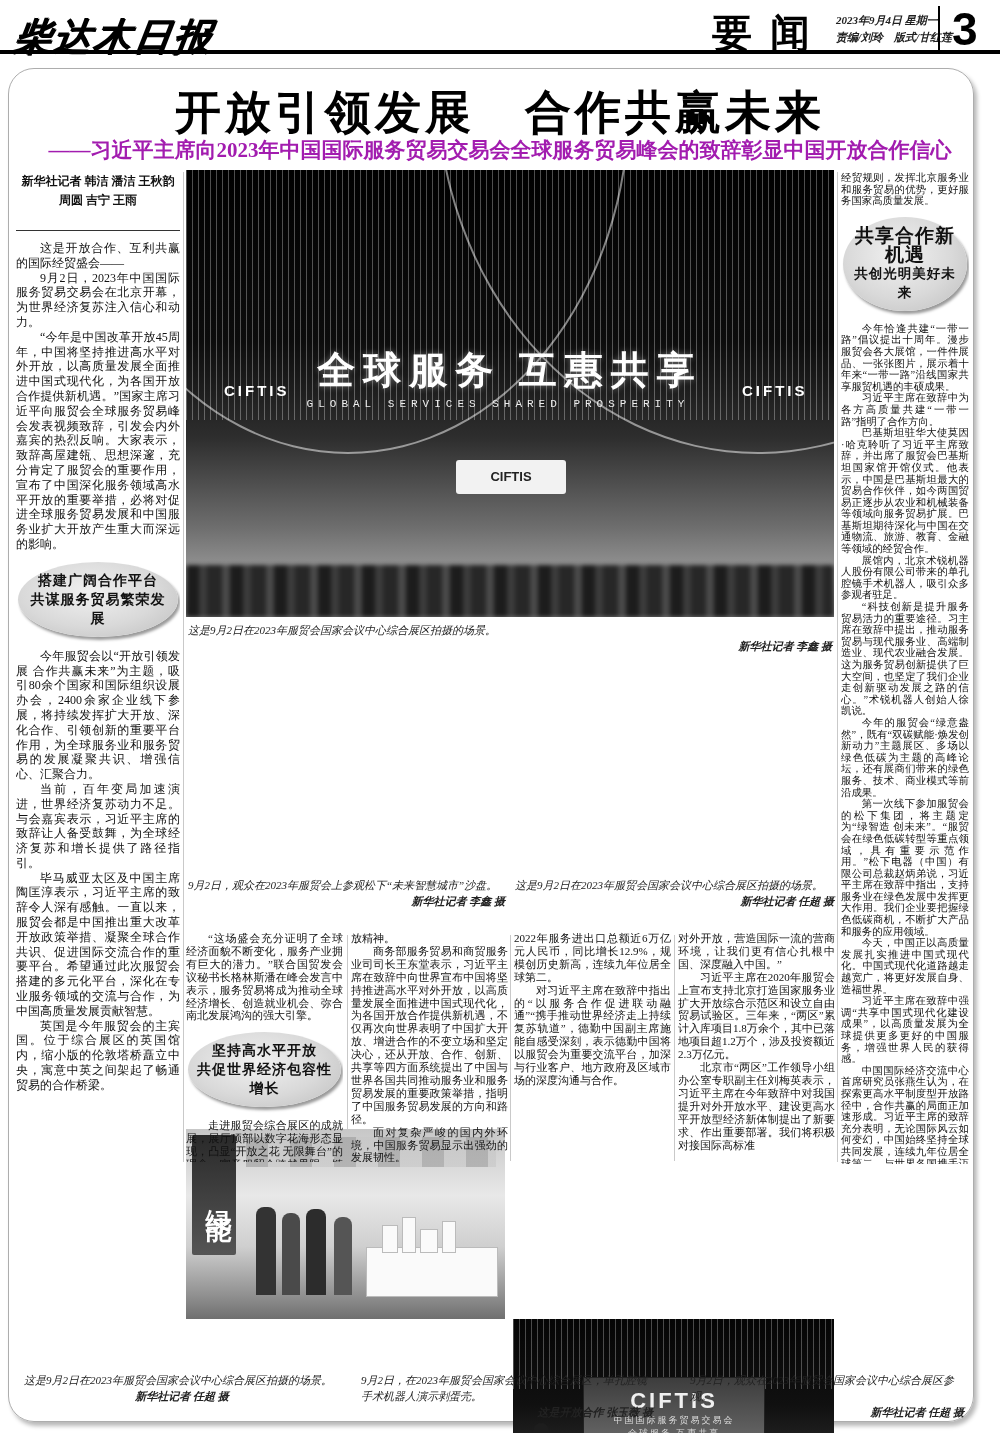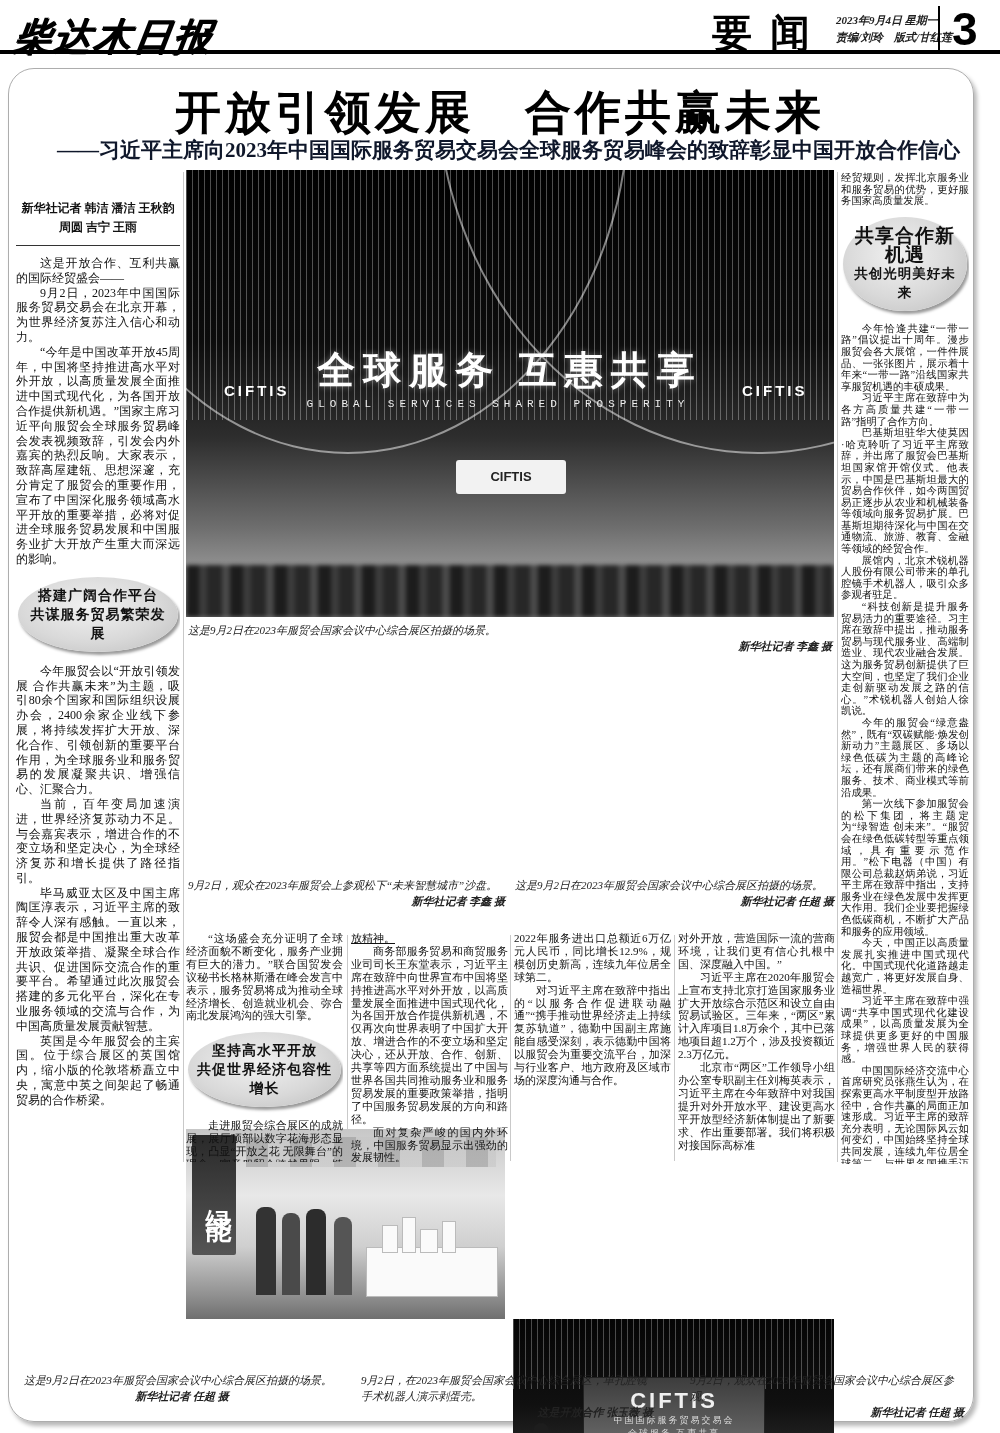--- a/index.html
+++ b/index.html
@@ -14,30 +14,30 @@
   .dateline{font-size:11px;font-weight:bold;color:#222;line-height:17px;font-style:italic;}
   .pageno{font-size:46px;font-weight:bold;color:#000;font-family:"Liberation Sans",sans-serif;}
   .vrule{width:2px;background:#000;}
   .black-rule{height:4px;background:#000;width:1000px;}
 
   
   .frame{border:1px solid #adadad;border-radius:26px;box-shadow:3px 4px 4px rgba(0,0,0,.28);}
 
   
   .headline{font-size:46px;font-weight:900;text-align:center;letter-spacing:4px;color:#000;}
-  .subheadline{font-size:21px;font-weight:900;text-align:right;color:#0f172a;}
+  .subheadline{font-size:21px;font-weight:900;text-align:center;color:#a21caf;}
 
   
   .col{overflow:hidden;text-align:justify;}
   .col p{margin:0;text-indent:2em;}
   .c1{font-size:12px;line-height:14.8px;}
   .cm{font-size:11px;line-height:12.9px;}
   .c6{font-size:10.4px;line-height:11.6px;}
   .byline{text-align:center;font-weight:bold;font-size:12px;line-height:19px;
-          border-bottom:1.5px solid #333;padding-bottom:8px;margin-bottom:10px;margin-top:27px;}
+          border-bottom:1.5px solid #333;padding-bottom:20px;margin-bottom:10px;}
   .ellipse-head{border-radius:50%;background:radial-gradient(ellipse at 45% 40%,#f1f1f1 0%,#d9d9d9 55%,#bdbdbd 100%);
                 box-shadow:2px 3px 3px rgba(0,0,0,.4);text-align:center;font-weight:900;
                 padding:9px 6px;margin:10px 2px 12px 2px;}
   .ellipse-head .l{font-size:14px;line-height:19px;letter-spacing:1px;}
   .col-rule{width:1px;background:#c9c9c9;}
 
   
   .caption{font-size:11px;line-height:16px;color:#222;font-style:italic;}
   .caption .credit{text-align:right;font-weight:bold;}
 
@@ -93,21 +93,21 @@
       <div>周圆 吉宁 王雨</div>
     </div>
     <p>这是开放合作、互利共赢的国际经贸盛会——</p>
     <p>9月2日，2023年中国国际服务贸易交易会在北京开幕，为世界经济复苏注入信心和动力。</p>
     <p>“今年是中国改革开放45周年，中国将坚持推进高水平对外开放，以高质量发展全面推进中国式现代化，为各国开放合作提供新机遇。”国家主席习近平向服贸会全球服务贸易峰会发表视频致辞，引发会内外嘉宾的热烈反响。大家表示，致辞高屋建瓴、思想深邃，充分肯定了服贸会的重要作用，宣布了中国深化服务领域高水平开放的重要举措，必将对促进全球服务贸易发展和中国服务业扩大开放产生重大而深远的影响。</p>
     <div class="ellipse-head">
       <div class="l">搭建广阔合作平台</div>
       <div class="l">共谋服务贸易繁荣发展</div>
     </div>
     <p>今年服贸会以“开放引领发展 合作共赢未来”为主题，吸引80余个国家和国际组织设展办会，2400余家企业线下参展，将持续发挥扩大开放、深化合作、引领创新的重要平台作用，为全球服务业和服务贸易的发展凝聚共识、增强信心、汇聚合力。</p>
-    <p>当前，百年变局加速演进，世界经济复苏动力不足。与会嘉宾表示，增进合作的不变立场和坚定决心，为全球经济复苏和增长提供了路径指引。</p>
+    <p>当前，百年变局加速演进，世界经济复苏动力不足。与会嘉宾表示，习近平主席的致辞让人备受鼓舞，为全球经济复苏和增长提供了路径指引。</p>
     <p>毕马威亚太区及中国主席陶匡淳表示，习近平主席的致辞令人深有感触。一直以来，服贸会都是中国推出重大改革开放政策举措、凝聚全球合作共识、促进国际交流合作的重要平台。希望通过此次服贸会搭建的多元化平台，深化在专业服务领域的交流与合作，为中国高质量发展贡献智慧。</p>
     <p>英国是今年服贸会的主宾国。位于综合展区的英国馆内，缩小版的伦敦塔桥矗立中央，寓意中英之间架起了畅通贸易的合作桥梁。</p>
 
   </div>
 
   <div class="abs ph main-photo" style="left:186px;top:170px;width:648px;height:447px;">
     <div class="abs streaks" style="left:0;top:0;width:648px;height:250px;opacity:.55;"></div>
     <div class="abs arc" style="left:-120px;top:-420px;width:560px;height:700px;"></div>
     <div class="abs arc" style="left:250px;top:-460px;width:640px;height:740px;"></div>
     <div class="abs banner-cn" style="left:104px;top:175px;width:440px;">全球服务  互惠共享</div>
@@ -157,21 +157,21 @@
 
   <div class="abs col cm" style="left:186px;top:932px;width:157px;height:230px;">
     <p>“这场盛会充分证明了全球经济面貌不断变化，服务产业拥有巨大的潜力。”联合国贸发会议秘书长格林斯潘在峰会发言中表示，服务贸易将成为推动全球经济增长、创造就业机会、弥合南北发展鸿沟的强大引擎。</p>
     <div class="ellipse-head">
       <div class="l">坚持高水平开放</div>
       <div class="l">共促世界经济包容性增长</div>
     </div>
     <p>走进服贸会综合展区的成就展，展厅顶部以数字花海形态显现，凸显“开放之花 无限舞台”的理念，寓意服贸会跨越界限、链接全球的开</p>
   </div>
   <div class="abs col cm" style="left:351px;top:932px;width:157px;height:230px;">
-    <p style="text-indent:0;text-decoration:underline;">放精神。</p>
+    <p style="text-indent:0;">放精神。</p>
     <p>商务部服务贸易和商贸服务业司司长王东堂表示，习近平主席在致辞中向世界宣布中国将坚持推进高水平对外开放，以高质量发展全面推进中国式现代化，为各国开放合作提供新机遇，不仅再次向世界表明了中国扩大开放、增进合作的不变立场和坚定决心，还从开放、合作、创新、共享等四方面系统提出了中国与世界各国共同推动服务业和服务贸易发展的重要政策举措，指明了中国服务贸易发展的方向和路径。</p>
     <p>面对复杂严峻的国内外环境，中国服务贸易显示出强劲的发展韧性。</p>
   </div>
   <div class="abs col cm" style="left:514px;top:932px;width:157px;height:230px;">
     <p style="text-indent:0;">2022年服务进出口总额近6万亿元人民币，同比增长12.9%，规模创历史新高，连续九年位居全球第二。</p>
     <p>对习近平主席在致辞中指出的“以服务合作促进联动融通”“携手推动世界经济走上持续复苏轨道”，德勤中国副主席施能自感受深刻，表示德勤中国将以服贸会为重要交流平台，加深与行业客户、地方政府及区域市场的深度沟通与合作。</p>
   </div>
   <div class="abs col cm" style="left:678px;top:932px;width:157px;height:230px;">
     <p style="text-indent:0;">对外开放，营造国际一流的营商环境，让我们更有信心扎根中国、深度融入中国。”</p>
     <p>习近平主席在2020年服贸会上宣布支持北京打造国家服务业扩大开放综合示范区和设立自由贸易试验区。三年来，“两区”累计入库项目1.8万余个，其中已落地项目超1.2万个，涉及投资额近2.3万亿元。</p>

